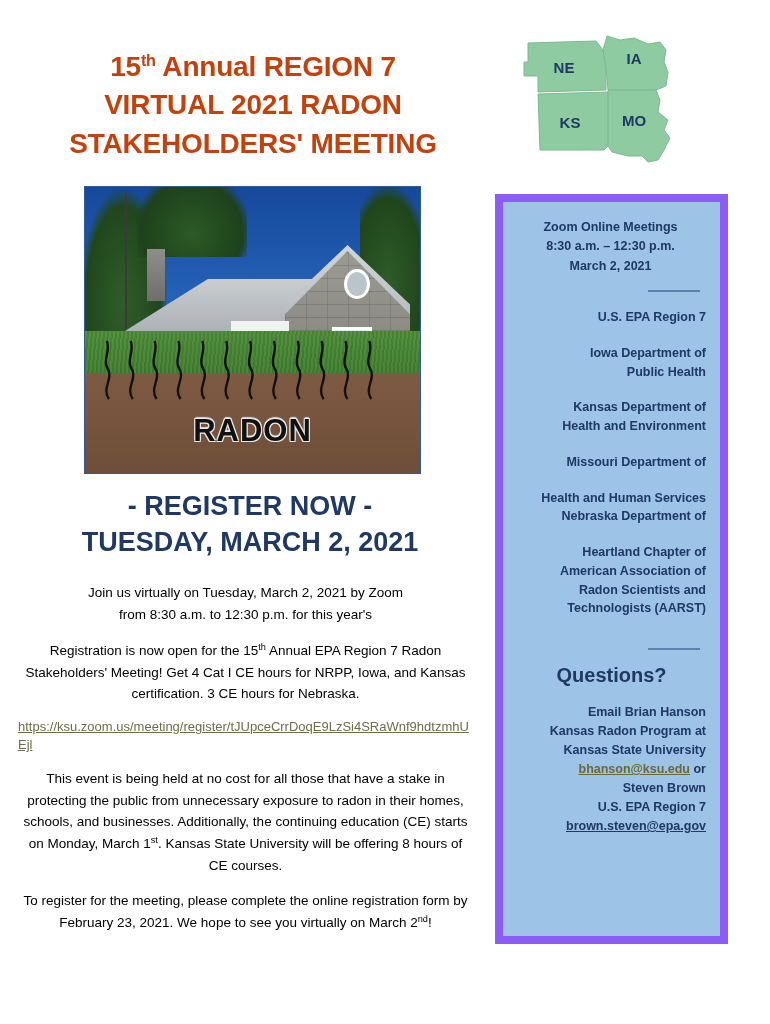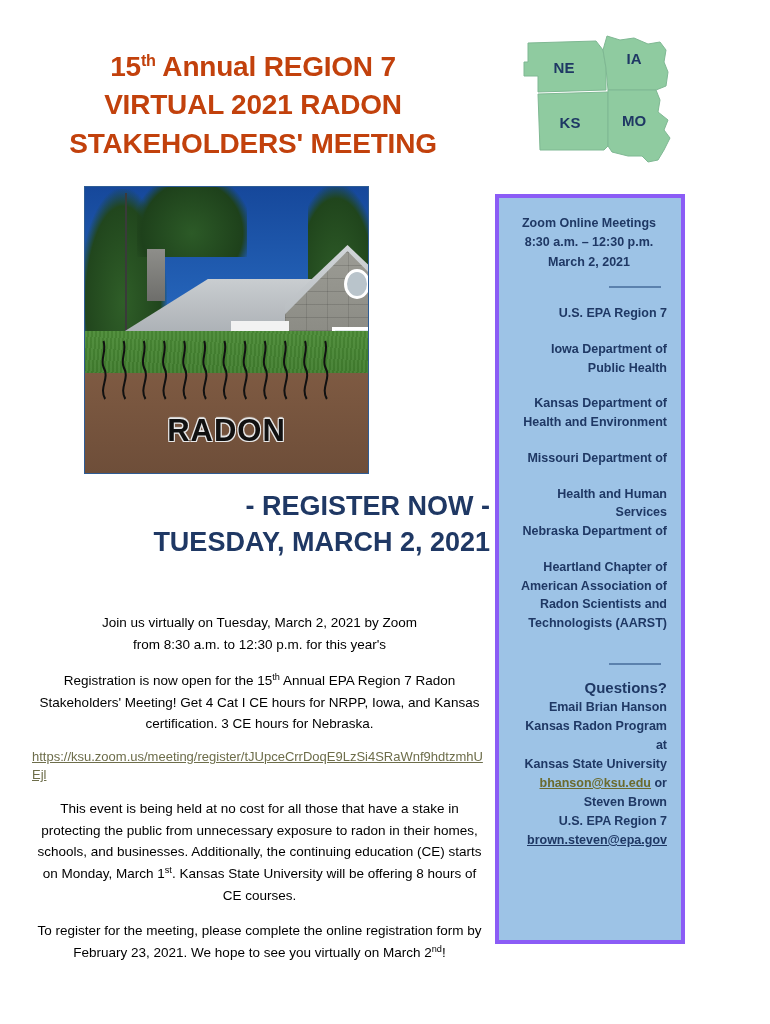--- a/index.html
+++ b/index.html
@@ -57,21 +57,21 @@
     font-size: 15px;
     font-weight: bold;
     fill: #1F3864;
   }
 
   
   .photo {
     position: absolute;
     left: 84px;
     top: 186px;
-    width: 285px;
+    width: 337px;
     height: 288px;
     border: 1px solid #2E5C94;
     box-sizing: border-box;
     overflow: hidden;
     background: #2B5CA8;
   }
   .sky {
     position: absolute; left:0; top:0; width:100%; height:73%;
     background: linear-gradient(#16489B 0%, #2463B8 55%, #3C79C6 100%);
   }
@@ -200,60 +200,59 @@
     text-shadow: -1px -1px 0 #e8e8e8, 1px -1px 0 #e8e8e8, -1px 1px 0 #e8e8e8,
                  1px 1px 0 #e8e8e8, 0 -2px 1px #dcdcdc;
   }
 
   
   .register-block {
     position:absolute;
     left: 10px;
     top: 488px;
     width: 480px;
-    text-align:right;
+    text-align:center;
   }
   .register-line {
     font-size:27px; font-weight:bold; color:#1F3864; line-height:1.35;
     white-space:nowrap;
   }
 
   
   .body-col {
     position:absolute;
-    left: 32px;
+    left: 18px;
     top: 582px;
     width: 455px;
     color:#000000;
     font-size:13.5px;
     line-height:1.62;
-    margin-top:30px;
   }
   .intro-p { text-align:center; margin:0 0 14px 0; }
   .body-p { margin:0 0 13px 0; text-align:center; }
   .body-p sup { font-size:.68em; vertical-align:super; line-height:0; }
   .reg-link {
     display:block;
     margin: 2px 0 13px 0;
     font-size:13px;
     color:#6d6d4a;
     text-decoration: underline;
     word-break: break-all;
     line-height:1.4;
   }
 
   
   .sidebar {
     position:absolute;
     left: 495px;
     top: 194px;
-    width: 190px;
+    width: 233px;
     height: 750px;
     background:#9DC3E6;
-    border: 4px solid #8b5cf6;
+    border: 8px solid #8b5cf6;
     box-sizing: border-box;
     color:#1F3864;
     font-weight:bold;
   }
   .sb-inner {
     padding: 16px 14px 10px 12px;
   }
   .sb-head {
     text-align:center;
     font-size:12.5px;
@@ -268,23 +267,23 @@
     text-align:right;
     font-size:12.5px;
     line-height:1.5;
     margin-bottom: 17px;
   }
   .sb-rule2 {
     height:0; border-top:2px solid #5b81ad;
     width:52px; margin: 30px 6px 14px auto;
   }
   .sb-questions {
-    text-align:right;
-    font-size:15px;
-    margin: 0 0 2px 2px;
+    text-align:center;
+    font-size:20px;
+    margin: 0 0 16px 2px;
   }
   .sb-contact {
     text-align:right;
     font-size:12.5px;
     line-height:1.52;
   }
   .mail-a { color:#6b6b2e; text-decoration:underline; }
   .mail-b { color:#1F3864; }
 </style>
 </head>

